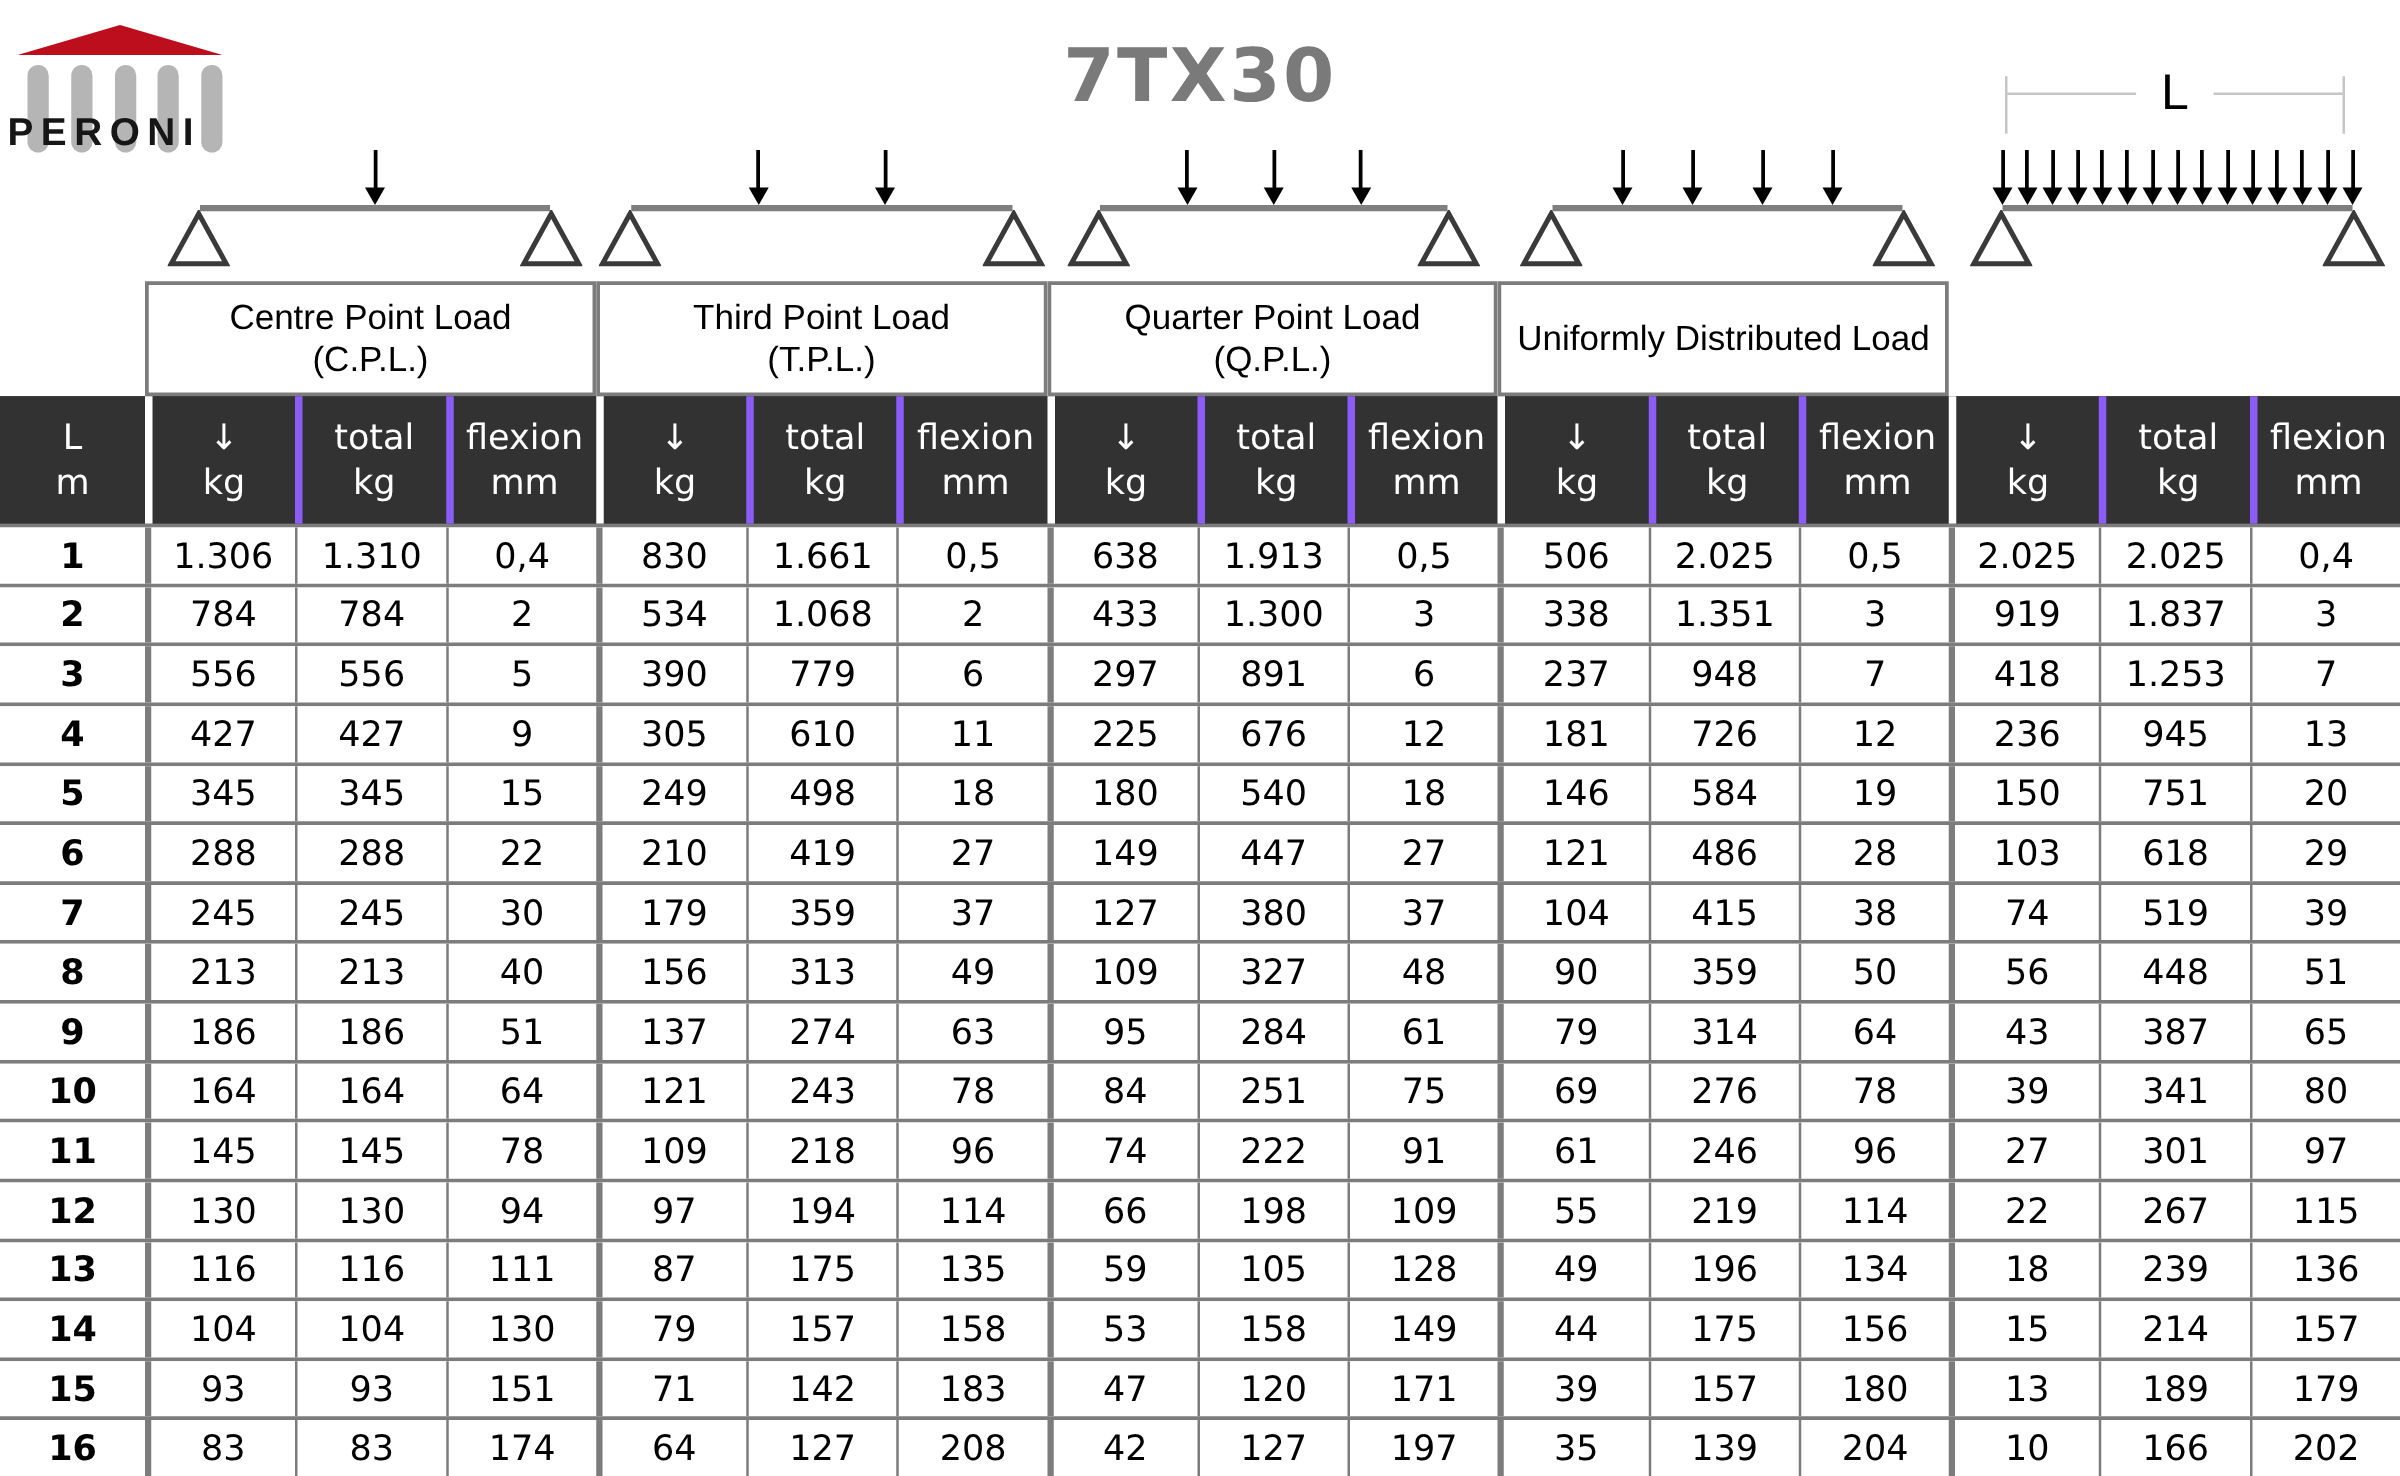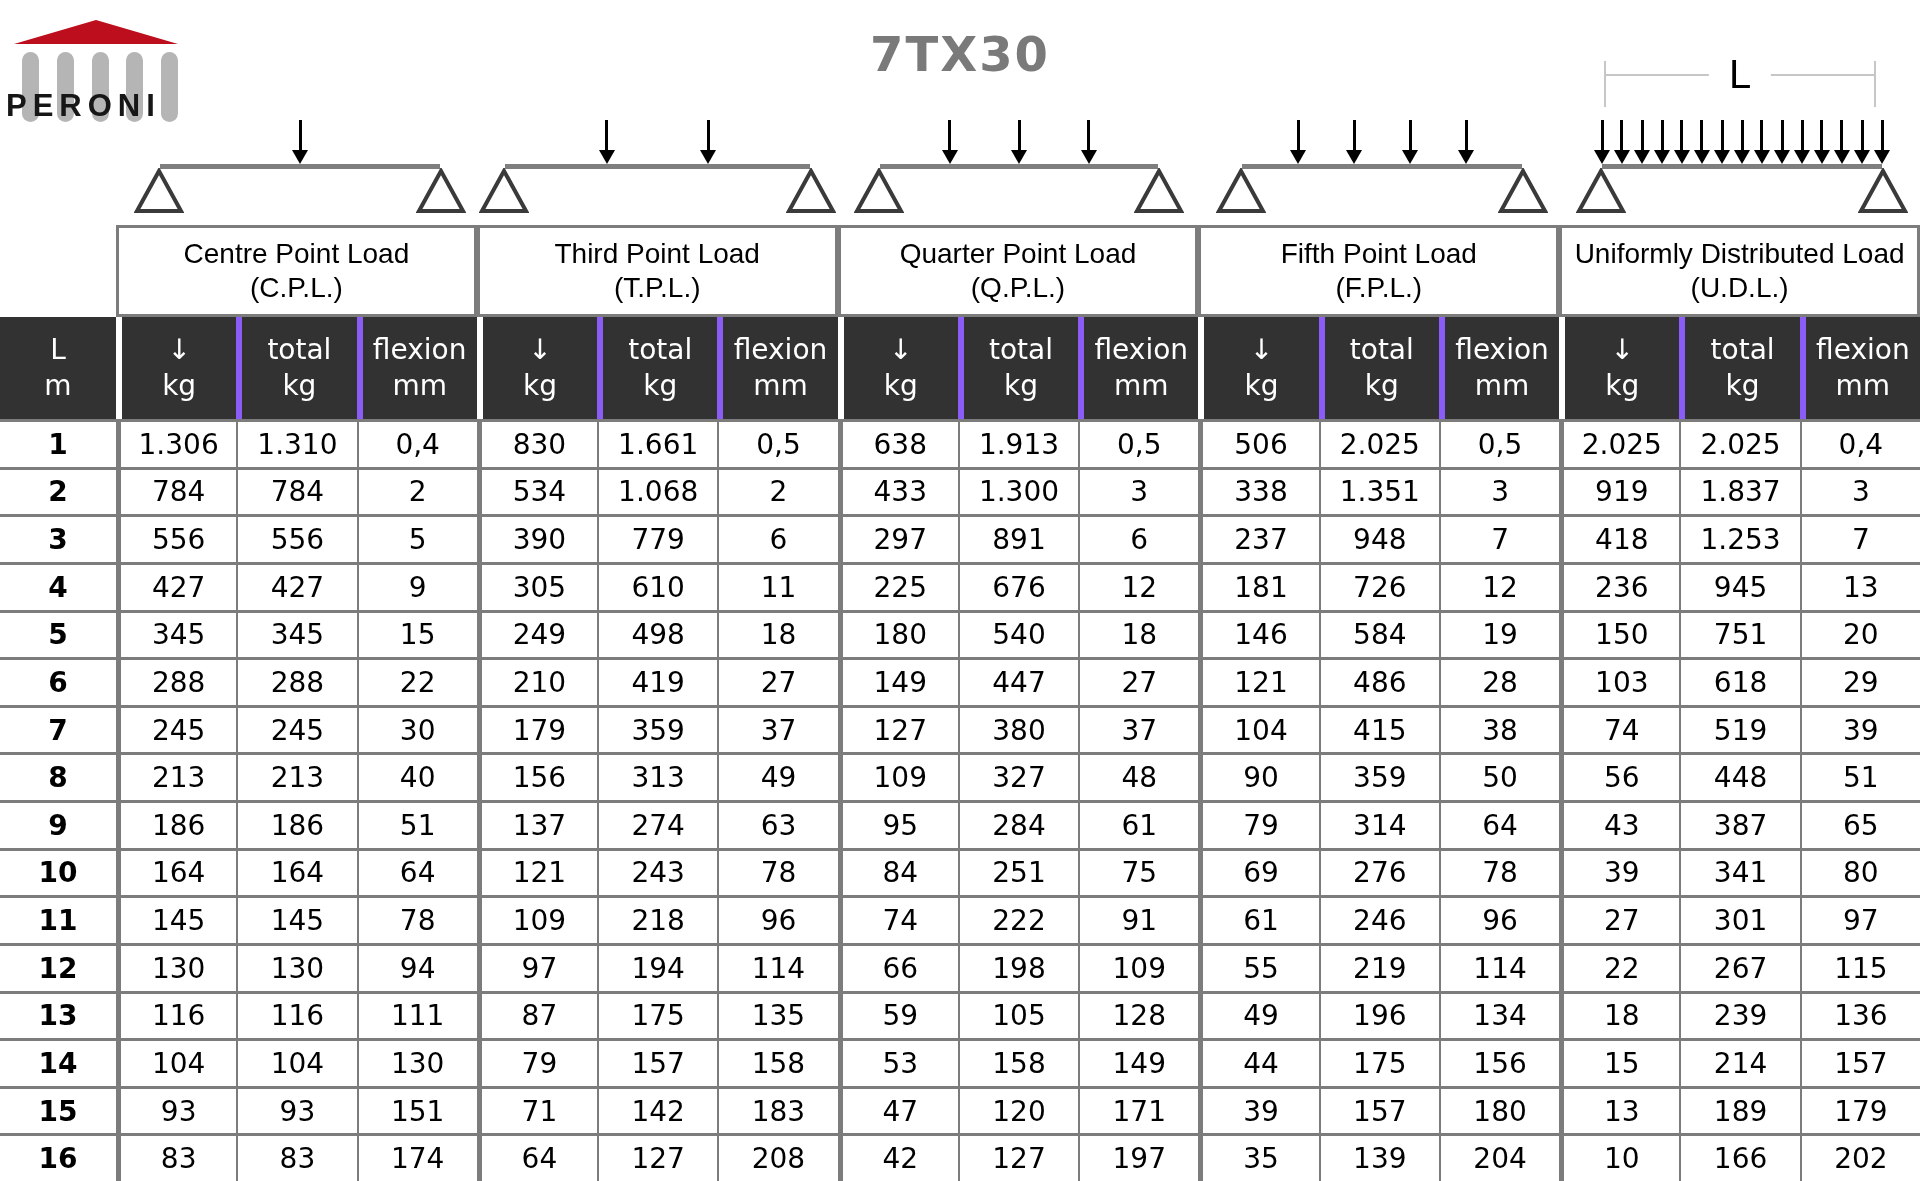--- a/index.html
+++ b/index.html
@@ -13,21 +13,21 @@
                border-left:82px solid transparent; border-right:82px solid transparent;
                border-bottom:24px solid #bc0e1d; }
   .logo-cols { position:absolute; left:16px; top:44px; width:156px; height:70px;
                display:flex; justify-content:space-between; }
   .logo-col { width:17px; height:70px; background:#b5b5b5; border-radius:9px; }
   .logo-text { position:absolute; left:0; top:80px; font-size:31px; font-weight:bold;
                letter-spacing:6px; color:#161616; }
 
   
   .title { position:absolute; top:26px; left:0; width:100%; text-align:center;
-           font-size:48px; font-weight:bold; color:#7a7a7a; letter-spacing:2px;
+           font-size:59px; font-weight:bold; color:#7a7a7a; letter-spacing:2px;
            font-family:"DejaVu Sans","Liberation Sans",sans-serif; }
 
   
   .ldim { position:absolute; left:1604px; top:58px; width:272px; height:52px; }
   .ldim-line { position:absolute; left:0; right:0; top:16px; height:2px; background:#c6c6c6; }
   .ldim-tick { position:absolute; top:3px; width:2px; height:46px; background:#c6c6c6; }
   .ldim-tick.l { left:0; } .ldim-tick.r { right:0; }
   .ldim-label { position:absolute; left:50%; top:-6px; transform:translateX(-50%);
                 background:#fff; padding:0 20px; font-size:40px; line-height:44px; color:#000; }
 
@@ -264,26 +264,21 @@
       </div>
       <div class="gbox">
         <div>Third Point Load</div>
         <div>(T.P.L.)</div>
       </div>
       <div class="gbox">
         <div>Quarter Point Load</div>
         <div>(Q.P.L.)</div>
       </div>
       <div class="gbox">
-        <div>Fifth Point Load</div>
-        <div>(F.P.L.)</div>
-      </div>
-      <div class="gbox">
         <div>Uniformly Distributed Load</div>
-        <div>(U.D.L.)</div>
       </div>
     </div>
 
     <div class="dhead" id="dhead">
         <div class="dcell first">
           <span>L</span>
           <span>m</span>
         </div>
         <div class="dcell gs">
           <span>↓</span>

